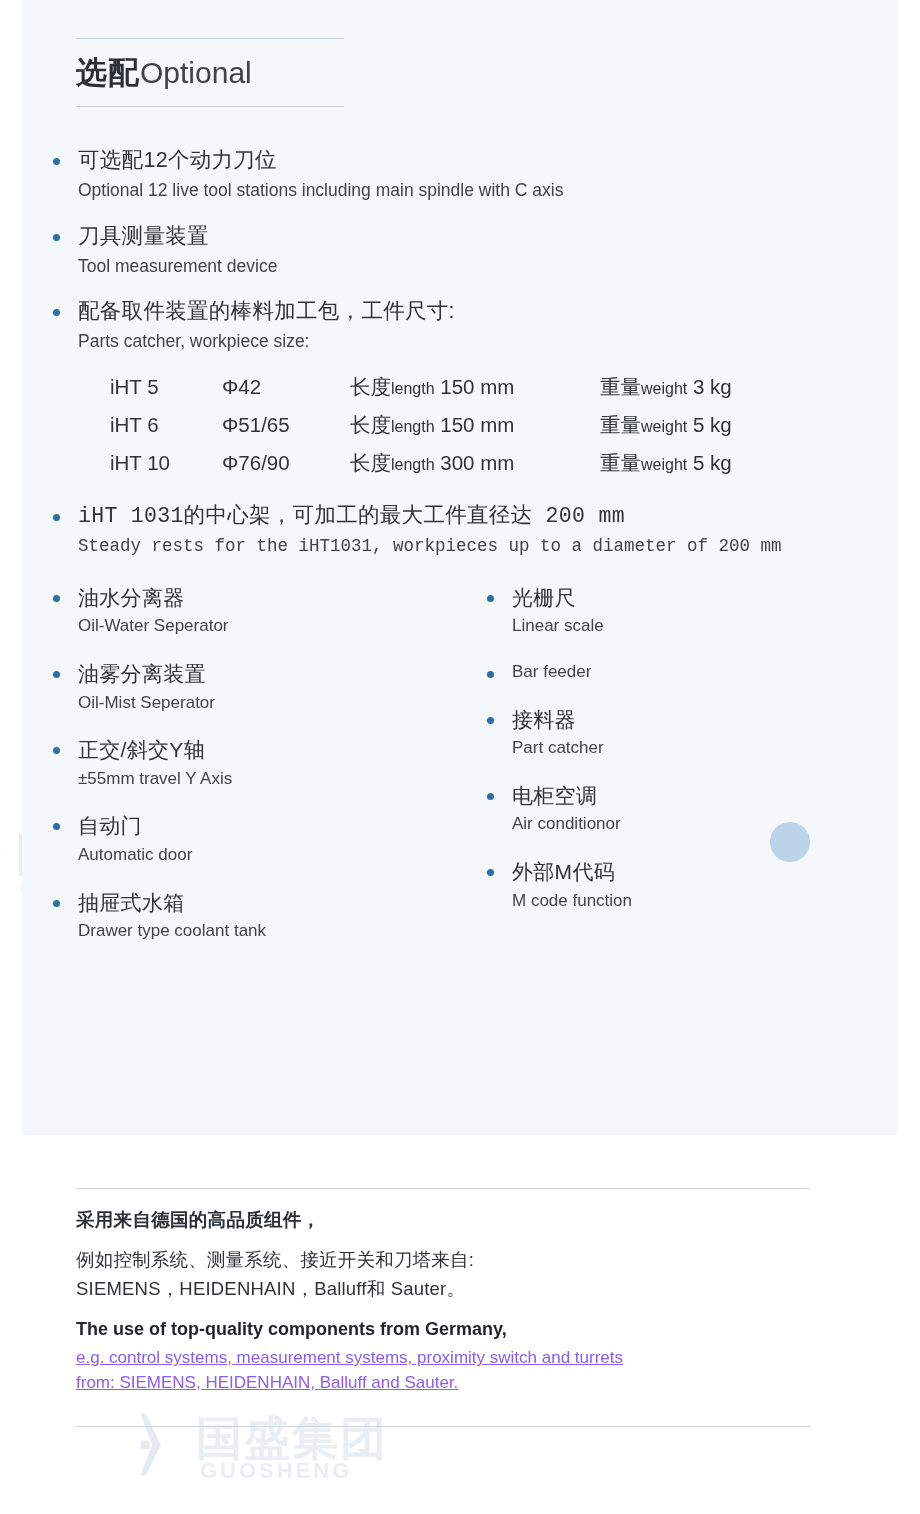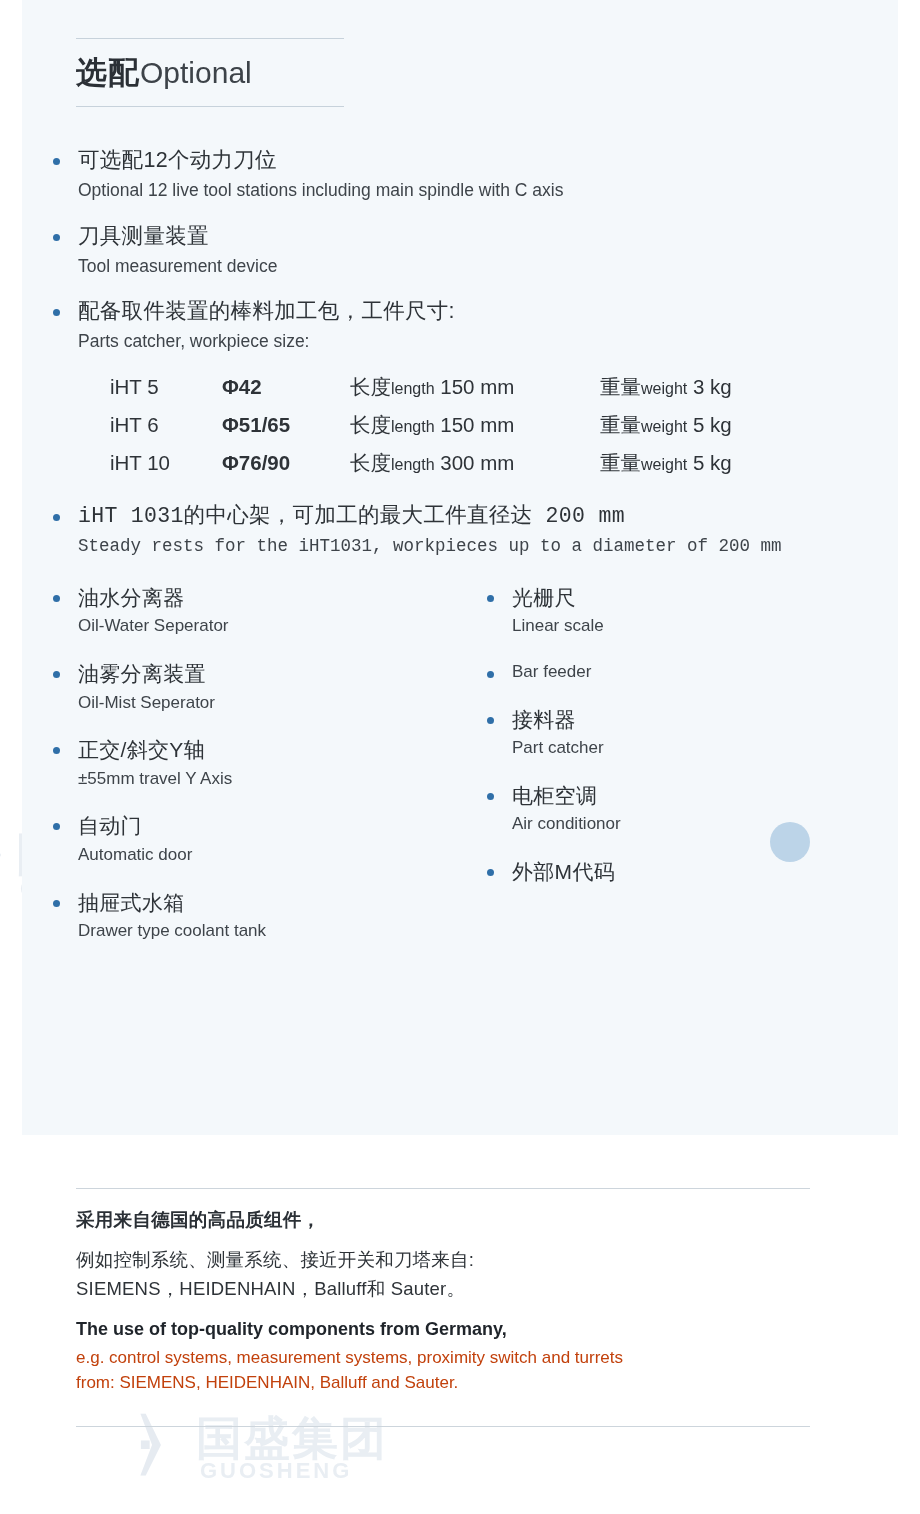--- a/index.html
+++ b/index.html
@@ -126,21 +126,21 @@
     border-collapse: collapse;
   }
   .spec-table td {
     font-size: 20.5px;
     color: #2e3338;
     padding: 5px 0;
     vertical-align: baseline;
     white-space: nowrap;
   }
   .spec-table td.c-model { width: 112px; }
-  .spec-table td.c-dia   { width: 128px; font-weight: bold; }
+  .spec-table td.c-dia   { width: 128px; }
   .spec-table td.c-len   { width: 250px; }
   .spec-table td.c-wt    { width: 200px; }
   .lbl-cn { font-size: 20.5px; }
   .lbl-en { font-size: 16px; }
 
   
   .two-col {
     position: relative;
     margin-top: 26px;
     display: flex;
@@ -213,22 +213,23 @@
   }
   .f-head-en {
     font-size: 18px;
     font-weight: bold;
     color: #1f242a;
     margin-top: 16px;
     margin-bottom: 6px;
   }
   .f-en {
     font-size: 17px;
-    color: #c2410c;
+    color: #8b5cf6;
     line-height: 1.45;
+    text-decoration: underline;
   }
   .footer .rule-bottom {
     height: 1px;
     background: #cdd5dc;
     width: 734px;
     margin-top: 14px;
   }
 </style>
 </head>
 <body>
@@ -367,20 +368,21 @@
         <div class="mini">
           <div class="cn-line">接料器</div>
           <div class="en-line">Part catcher</div>
         </div>
         <div class="mini">
           <div class="cn-line">电柜空调</div>
           <div class="en-line">Air conditionor</div>
         </div>
         <div class="mini">
           <div class="cn-line">外部M代码</div>
+          <div class="en-line">M code function</div>
         </div>
       </div>
     </div>
   </div>
 
   <div class="footer">
     <div class="rule"></div>
     <div class="body">
       <div class="f-head-cn">采用来自德国的高品质组件，</div>
       <div class="f-cn">例如控制系统、测量系统、接近开关和刀塔来自:</div>

